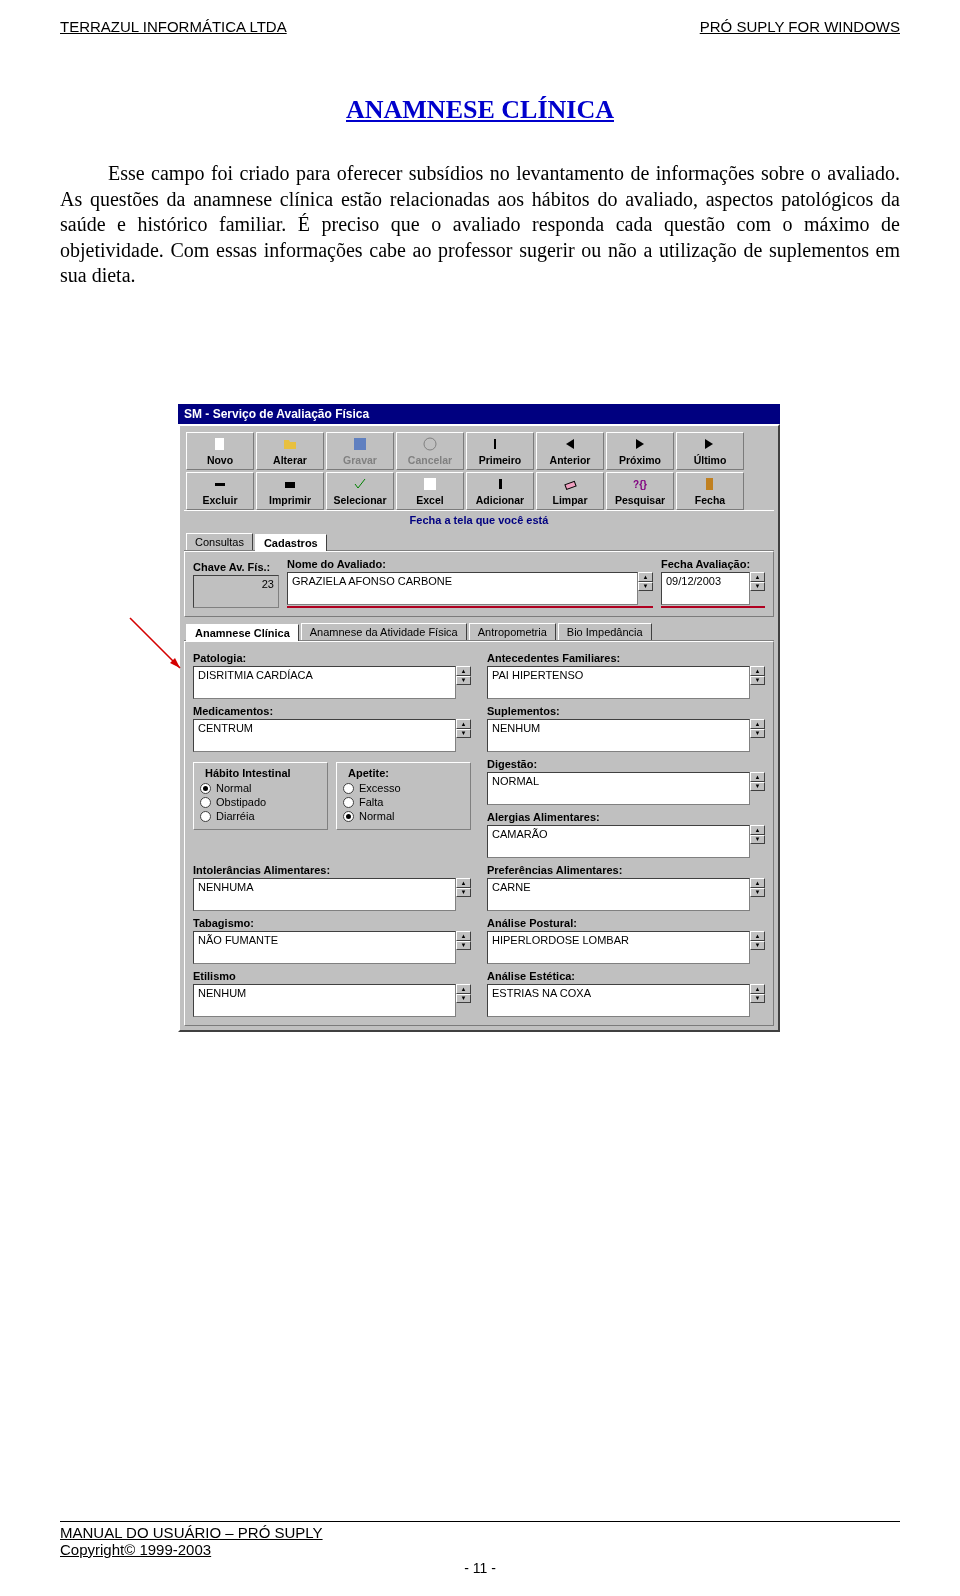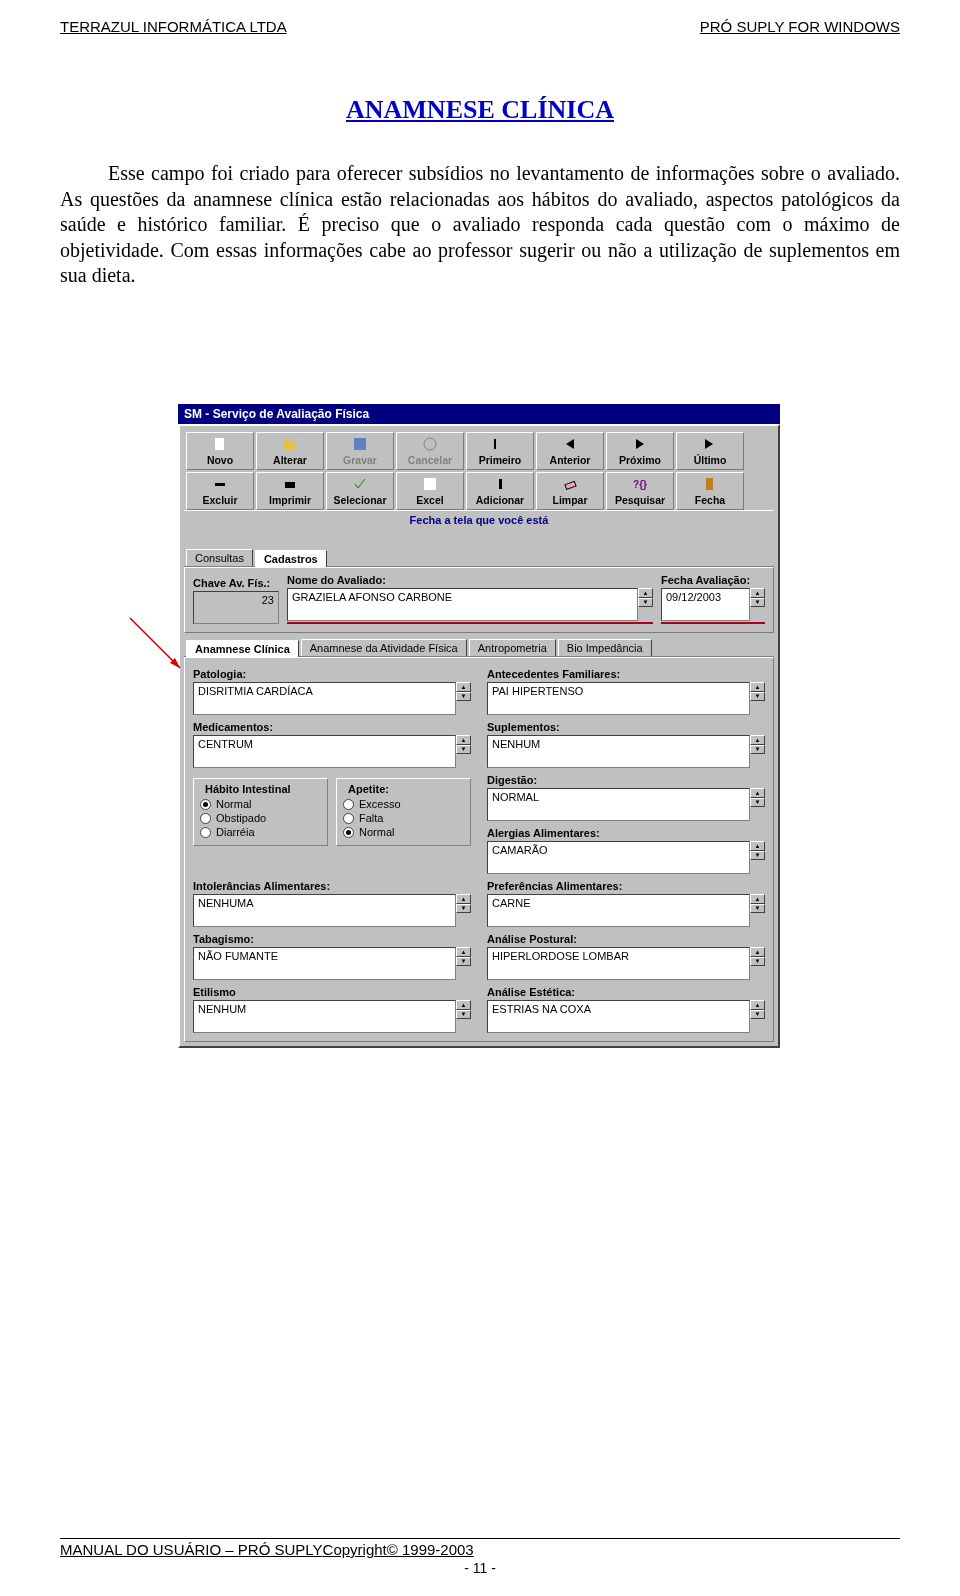--- a/index.html
+++ b/index.html
@@ -95,21 +95,21 @@
     font-size: 11px;
     text-align: center;
     padding: 3px 0;
     border-top: 1px solid #fff;
   }
   .tabs {
     display: flex;
     gap: 2px;
     padding: 2px 2px 0 2px;
     border-bottom: 1px solid #808080;
-    margin-top: 18px;
+    margin-top: 2px;
   }
   .tab {
     background: #c0c0c0;
     border: 1px solid #fff;
     border-right-color: #404040;
     border-bottom: none;
     padding: 2px 8px;
     font-size: 11px;
     position: relative;
   }
@@ -188,21 +188,21 @@
 
   .ftr {
     position:absolute;
     bottom: 20px;
     left: 60px;
     right: 60px;
     font-family: Arial, sans-serif;
     font-size: 15px;
   }
   .ftr-line { border-top:1px solid #000; height:0; margin-bottom:2px;}
-  .ftr-row { display:flex; justify-content:flex-start; text-decoration: underline; }
+  .ftr-row { display:flex; justify-content:center; text-decoration: underline; flex-direction: column; }
   .pgnum { text-align:center; font-family: Arial, sans-serif; font-size:14px; margin-top:2px;}
 </style>
 </head>
 <body>
 
 <div class="hdr">
   <span>TERRAZUL INFORMÁTICA LTDA</span>
   <span>PRÓ SUPLY FOR WINDOWS</span>
 </div>
 

